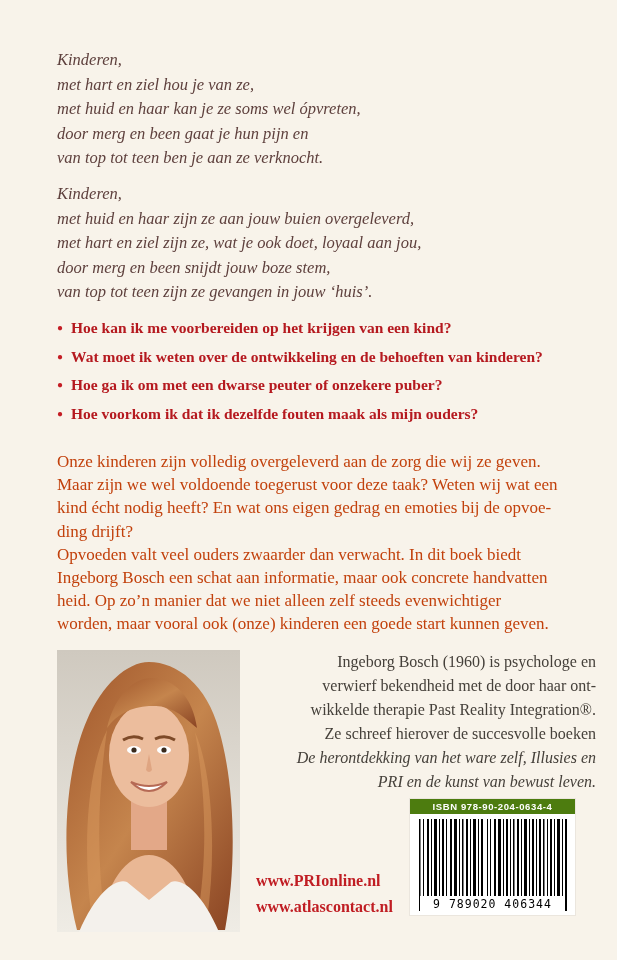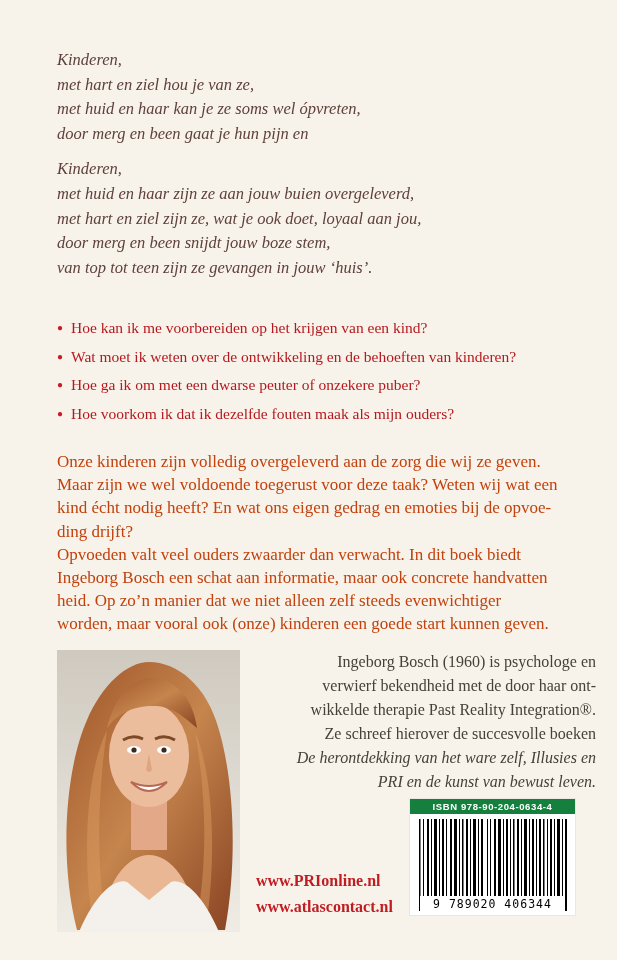--- a/index.html
+++ b/index.html
@@ -15,21 +15,21 @@
     position:absolute; left:57px; top:48px;
     font-style:italic;
     color:#5e403d;
     font-size:16.5px; line-height:24.6px;
   }
   .stanza2 { margin-top:11px; }
   
   .questions {
     position:absolute; left:57px; top:314px;
     margin:0; padding:0; list-style:none;
-    color:#b5191f; font-weight:normal;
+    color:#b5191f; font-weight:bold;
     font-size:15.5px; line-height:28.5px;
   }
   .questions li { white-space:nowrap; }
   .dot {
     display:inline-block;
     font-size:10px; vertical-align:2px;
     margin-right:8px; color:#c41d25;
   }
   
   .bodytext {
@@ -61,21 +61,21 @@
     font-size:16px; line-height:26px;
   }
   
   .isbn-box {
     position:absolute; left:410px; top:799px;
     width:165px; height:116px;
     background:#ffffff;
     box-shadow:0 0 0 1px rgba(0,0,0,0.05);
   }
   .isbn-strip {
-    background:#15803d;
+    background:#4d7c0f;
     color:#fff;
     font-family:"Liberation Sans","DejaVu Sans",sans-serif;
     font-size:9.5px; letter-spacing:0.6px;
     height:15px; line-height:15px;
     text-align:center;
     font-weight:bold;
   }
   .barcode-area { position:relative; height:101px; }
   .bars { position:absolute; left:7px; top:5px; }
   .barcode-digits {
@@ -95,20 +95,21 @@
 <body>
 
 <div class="cover">
 
   <div class="poem">
     <div class="stanza1">
       <div class="line">Kinderen,</div>
       <div class="line">met hart en ziel hou je van ze,</div>
       <div class="line">met huid en haar kan je ze soms wel ópvreten,</div>
       <div class="line">door merg en been gaat je hun pijn en</div>
+      <div class="line">van top tot teen ben je aan ze verknocht.</div>
     </div>
     <div class="stanza2">
       <div class="line">Kinderen,</div>
       <div class="line">met huid en haar zijn ze aan jouw buien overgeleverd,</div>
       <div class="line">met hart en ziel zijn ze, wat je ook doet, loyaal aan jou,</div>
       <div class="line">door merg en been snijdt jouw boze stem,</div>
       <div class="line">van top tot teen zijn ze gevangen in jouw ‘huis’.</div>
     </div>
   </div>
 

